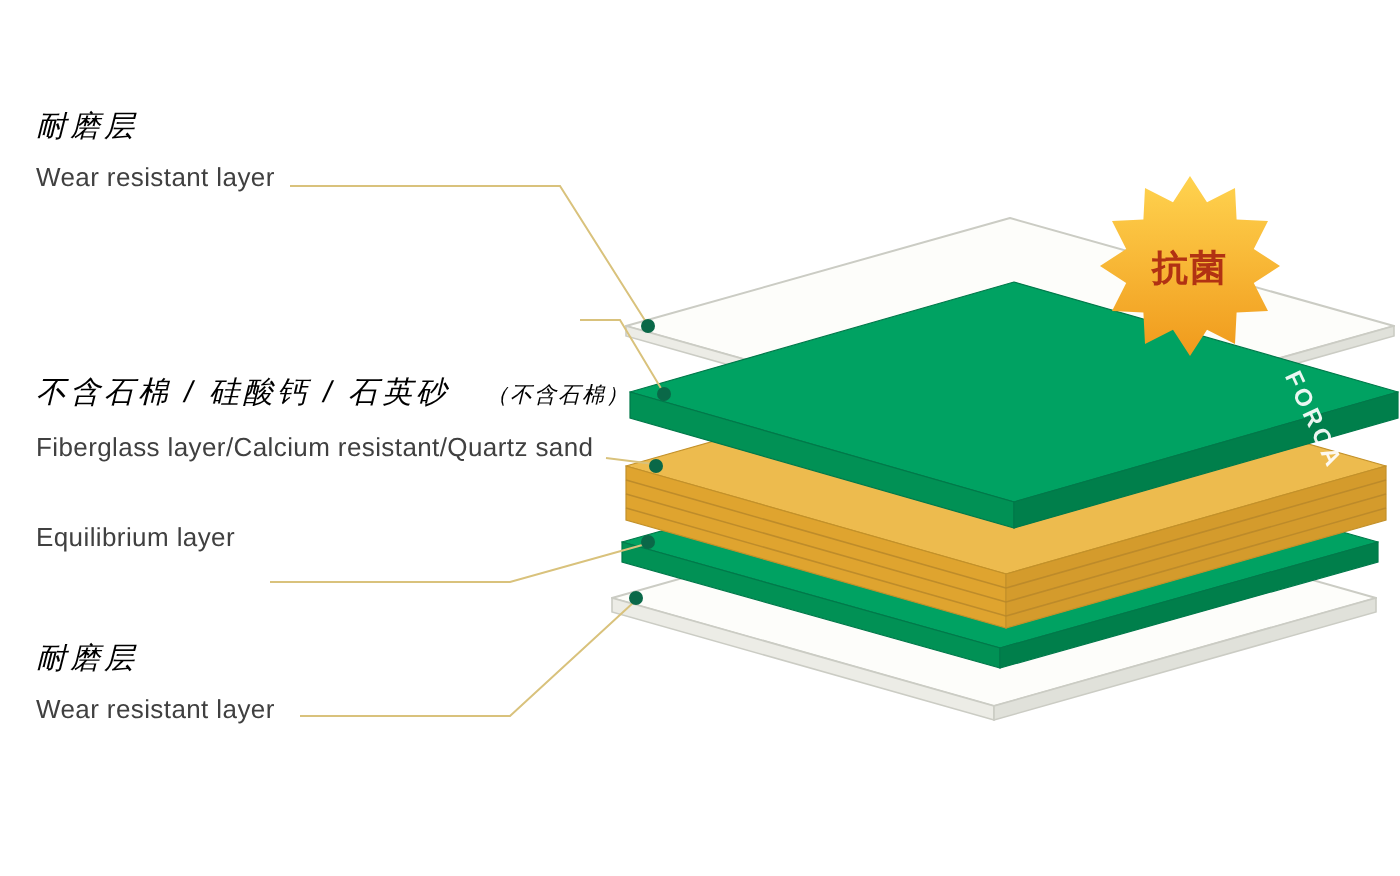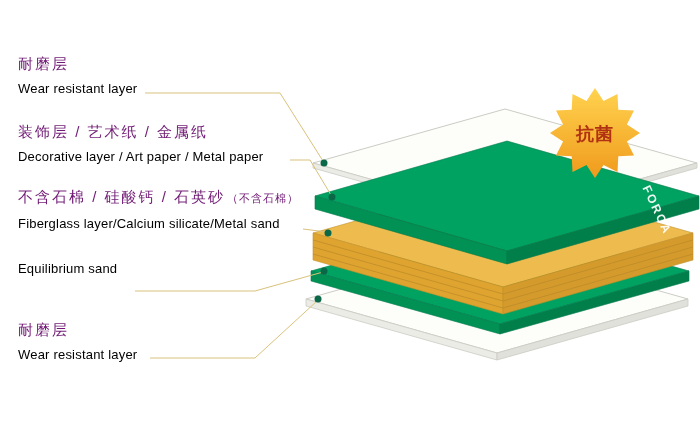--- a/index.html
+++ b/index.html
@@ -2,23 +2,23 @@
 <html><head>
 <meta charset="utf-8">
 <style>
   html,body{margin:0;padding:0;background:#ffffff;}
   .stage{
     position:relative;width:700px;height:438px;background:#ffffff;overflow:hidden;
     font-family:"Liberation Sans","DejaVu Sans",sans-serif;
   }
   .diagram{position:absolute;left:0;top:0;width:700px;height:438px;z-index:1;}
   .label-group{position:absolute;left:18px;z-index:2;}
-  .label-zh{font-size:15px;color:#701a75;letter-spacing:2px;line-height:19px;white-space:nowrap;}
-  .label-zh .note{font-size:11px;letter-spacing:1px;margin-left:2px;}
-  .label-en{font-size:13px;color:#000000;margin-top:8px;letter-spacing:.2px;line-height:15px;white-space:nowrap;}
+  .label-zh{font-size:15px;color:#000000;letter-spacing:2px;line-height:19px;white-space:nowrap;font-style:italic;}
+  .label-zh .note{font-size:11px;letter-spacing:1px;margin-left:18px;}
+  .label-en{font-size:13px;color:#404040;margin-top:8px;letter-spacing:.2px;line-height:15px;white-space:nowrap;}
 </style>
 </head>
 <body>
 
 <div class="stage">
 
   <svg class="diagram" viewBox="0 0 700 438" aria-hidden="true">
     <defs>
       <linearGradient id="starGrad" x1="0" y1="0" x2="0" y2="1">
         <stop offset="0" stop-color="#ffd34f"></stop>
@@ -84,34 +84,30 @@
       <polygon points="640,133 626.9,141.5 634,155.5 618.3,156.3 617.5,172 603.5,164.9 595,178 586.5,164.9 572.5,172 571.7,156.3 556,155.5 563.1,141.5 550,133 563.1,124.5 556,110.5 571.7,109.7 572.5,94 586.5,101.1 595,88 603.5,101.1 617.5,94 618.3,109.7 634,110.5 626.9,124.5" fill="url(#starGrad)"></polygon>
       <text x="595" y="140" text-anchor="middle" fill="#b13213" font-size="18" font-weight="bold" letter-spacing="1">抗菌</text>
     </g>
   </svg>
 
   <div class="label-group" style="top:54px">
     <div class="label-zh">耐磨层</div>
     <div class="label-en">Wear resistant layer</div>
   </div>
 
-  <div class="label-group" style="top:122px">
-    <div class="label-zh">装饰层 / 艺术纸 / 金属纸</div>
-    <div class="label-en">Decorative layer / Art paper / Metal paper</div>
-  </div>
 
   <div class="label-group" style="top:187px">
     <div class="label-zh">
       <span>不含石棉 / 硅酸钙 / 石英砂</span><span class="note">（不含石棉）</span>
     </div>
-    <div class="label-en">Fiberglass layer/Calcium silicate/Metal sand</div>
+    <div class="label-en">Fiberglass layer/Calcium resistant/Quartz sand</div>
   </div>
 
   <div class="label-group" style="top:253px">
-    <div class="label-en">Equilibrium sand</div>
+    <div class="label-en">Equilibrium layer</div>
   </div>
 
   <div class="label-group" style="top:320px">
     <div class="label-zh">耐磨层</div>
     <div class="label-en">Wear resistant layer</div>
   </div>
 
 </div>
 
 </body></html>

